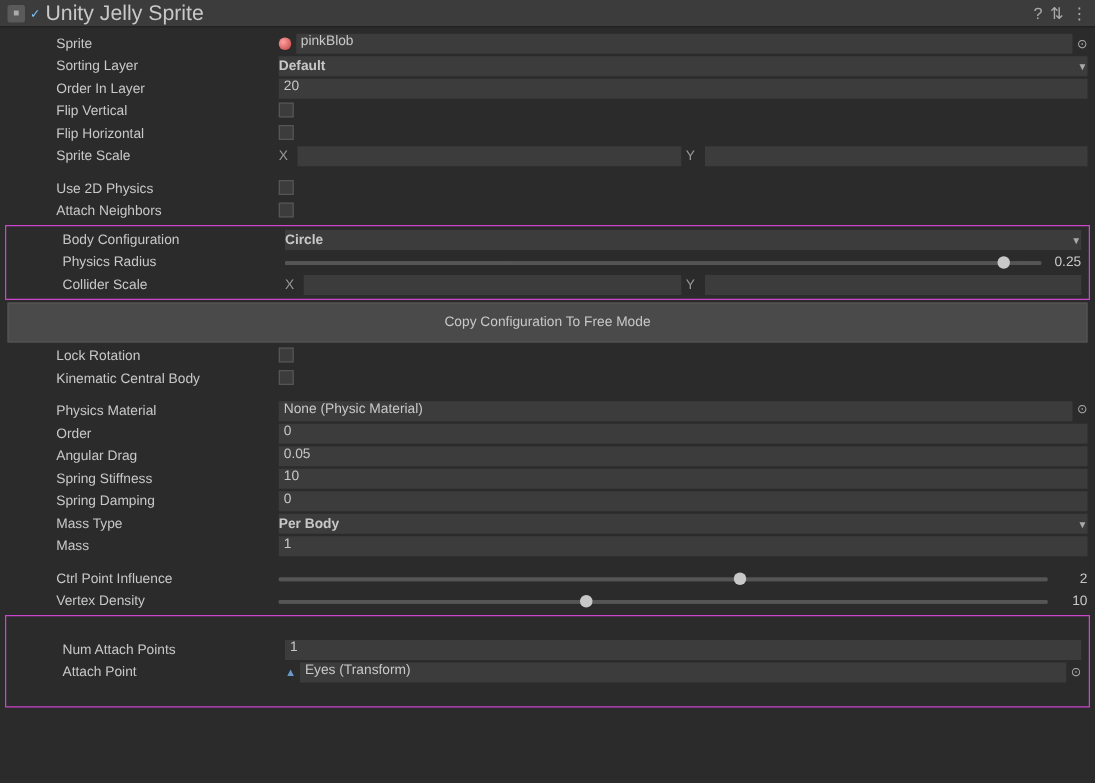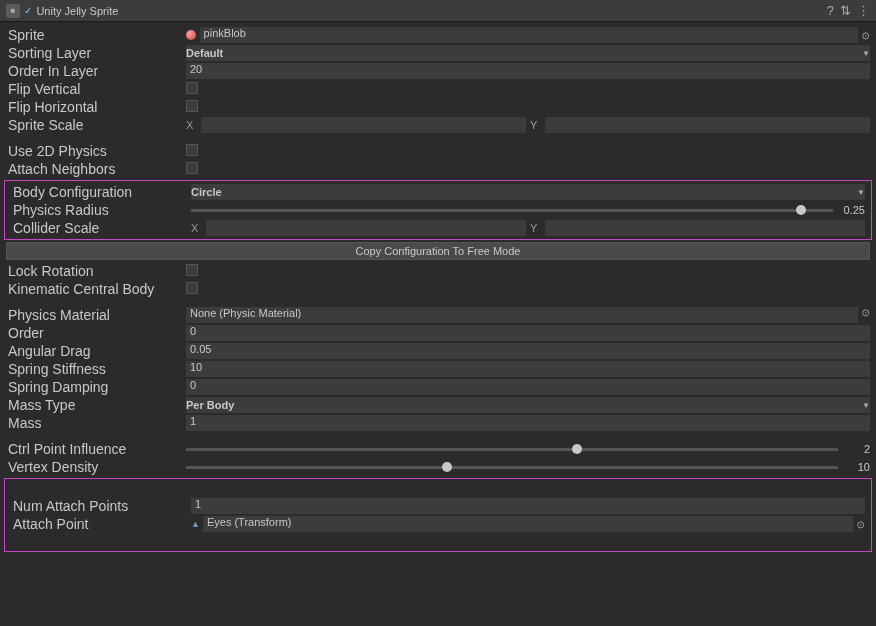--- a/index.html
+++ b/index.html
@@ -40,21 +40,21 @@
       color: #aaa;
     }
     .title-check {
       color: #7dc7ff;
       margin-right: 4px;
       font-size: 10px;
     }
     .title-text {
       flex: 1;
       color: #c8c8c8;
-      font-size: 11px;
+      font-size: 17px;
     }
     .title-actions {
       display: flex;
       gap: 6px;
       align-items: center;
     }
     .title-btn {
       color: #aaa;
       font-size: 13px;
       cursor: pointer;
@@ -78,22 +78,23 @@
     .row {
       display: flex;
       align-items: center;
       min-height: 18px;
       padding: 1px 6px 1px 6px;
     }
     .row-label {
       width: 180px;
       min-width: 180px;
       color: #c8c8c8;
-      font-size: 14px;
+      font-size: 11px;
       padding-left: 2px;
+      margin-left: 37px;
     }
     .row-value {
       flex: 1;
     }
     .input-field {
       background: #3c3c3c;
       border: none;
       color: #c8c8c8;
       font-size: 11px;
       height: 16px;
@@ -195,21 +196,21 @@
     }
     .section-highlighted-bottom {
       border: 1px solid #cc44cc;
       margin: 2px 4px;
       padding: 18px 0;
     }
     .copy-btn {
       background: #4a4a4a;
       color: #c8c8c8;
       font-size: 11px;
-      height: 18px;
+      height: 32px;
       display: flex;
       align-items: center;
       justify-content: center;
       cursor: pointer;
       margin: 2px 6px;
       border: 1px solid #555;
     }
     .value-with-icon {
       display: flex;
       align-items: center;

